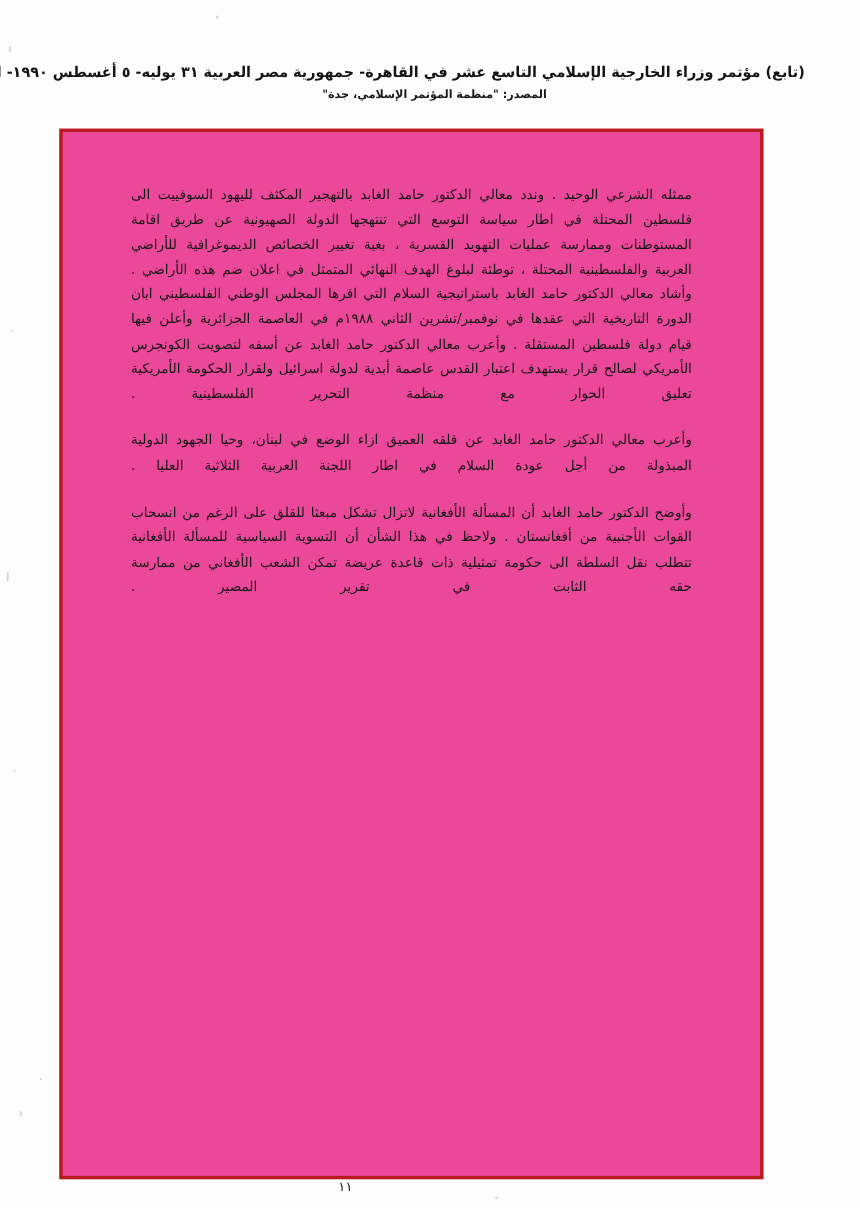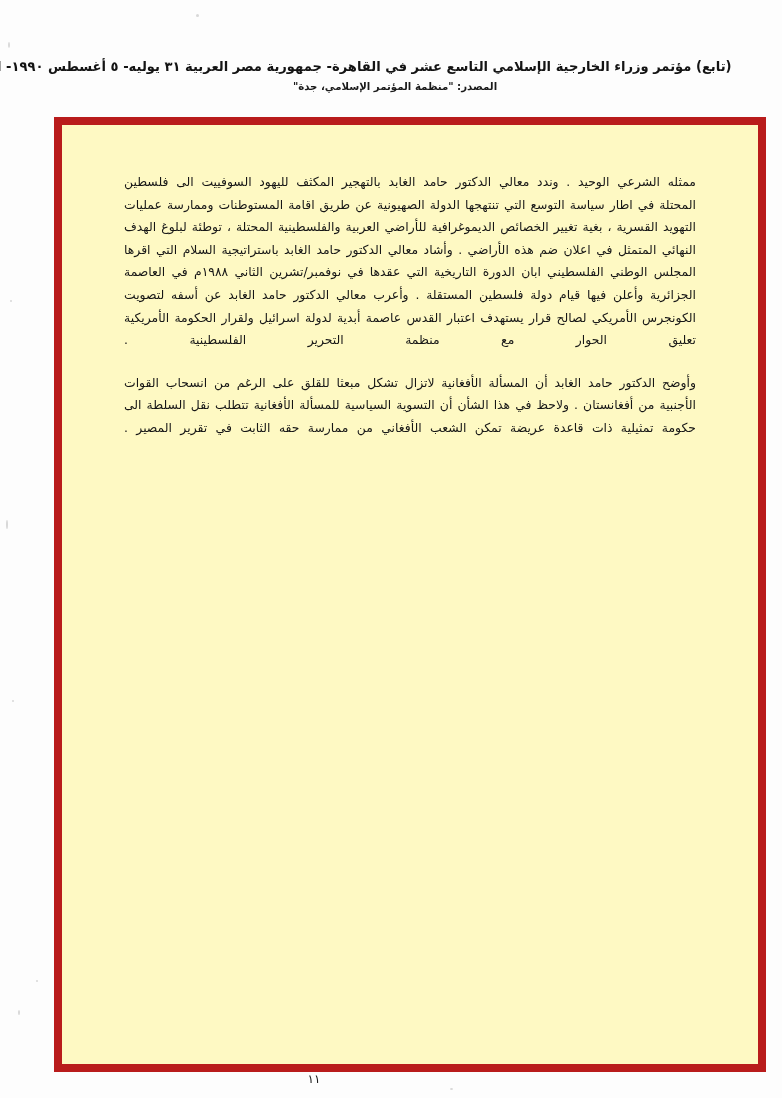--- a/index.html
+++ b/index.html
@@ -52,25 +52,25 @@
     font-size: 10.5px;
     font-weight: bold;
     color: #1a1a1a;
     transform: scaleX(0.97);
   }
 
   .frame {
     position: absolute;
     top: 117px;
     left: 54px;
-    width: 712px;
+    width: 640px;
     height: 955px;
-    border: 8px solid #b91c1c;
+    border: 3px solid #b91c1c;
     box-sizing: border-box;
-    background: #fef9c3;
+    background: #ec4899;
   }
 
   .body-text {
     position: absolute;
     top: 46px;
     right: 62px;
     left: 62px;
     direction: rtl;
     text-align: justify;
     text-align-last: justify;
@@ -117,18 +117,19 @@
   <div class="speck" style="top:1088px;left:450px;width:3px;height:2px;"></div>
 
   <div class="header">
     <div class="header-line">(تابع) مؤتمر وزراء الخارجية الإسلامي التاسع عشر في القاهرة- جمهورية مصر العربية ٣١ يوليه- ٥ أغسطس ١٩٩٠- البيان الختامي</div>
     <div class="header-sub">المصدر: "منظمة المؤتمر الإسلامي، جدة"</div>
   </div>
 
   <div class="frame">
     <div class="body-text">
       <p class="para first">ممثله الشرعي الوحيد . وندد معالي الدكتور حامد الغابد بالتهجير المكثف لليهود السوفييت الى فلسطين المحتلة في اطار سياسة التوسع التي تنتهجها الدولة الصهيونية عن طريق اقامة المستوطنات وممارسة عمليات التهويد القسرية ، بغية تغيير الخصائص الديموغرافية للأراضي العربية والفلسطينية المحتلة ، توطئة لبلوغ الهدف النهائي المتمثل في اعلان ضم هذه الأراضي . وأشاد معالي الدكتور حامد الغابد باستراتيجية السلام التي اقرها المجلس الوطني الفلسطيني ابان الدورة التاريخية التي عقدها في نوفمبر/تشرين الثاني ١٩٨٨م في العاصمة الجزائرية وأعلن فيها قيام دولة فلسطين المستقلة . وأعرب معالي الدكتور حامد الغابد عن أسفه لتصويت الكونجرس الأمريكي لصالح قرار يستهدف اعتبار القدس عاصمة أبدية لدولة اسرائيل ولقرار الحكومة الأمريكية تعليق الحوار مع منظمة التحرير الفلسطينية .</p>
+      <p class="para indent">وأعرب معالي الدكتور حامد الغابد عن قلقه العميق ازاء الوضع في لبنان، وحيا الجهود الدولية المبذولة من أجل عودة السلام في اطار اللجنة العربية الثلاثية العليا .</p>
       <p class="para indent">وأوضح الدكتور حامد الغابد أن المسألة الأفغانية لاتزال تشكل مبعثا للقلق على الرغم من انسحاب القوات الأجنبية من أفغانستان . ولاحظ في هذا الشأن أن التسوية السياسية للمسألة الأفغانية تتطلب نقل السلطة الى حكومة تمثيلية ذات قاعدة عريضة تمكن الشعب الأفغاني من ممارسة حقه الثابت في تقرير المصير .</p>
     </div>
   </div>
 
   <div class="pagenum">١١</div>
 </div>
 
 </body></html>

